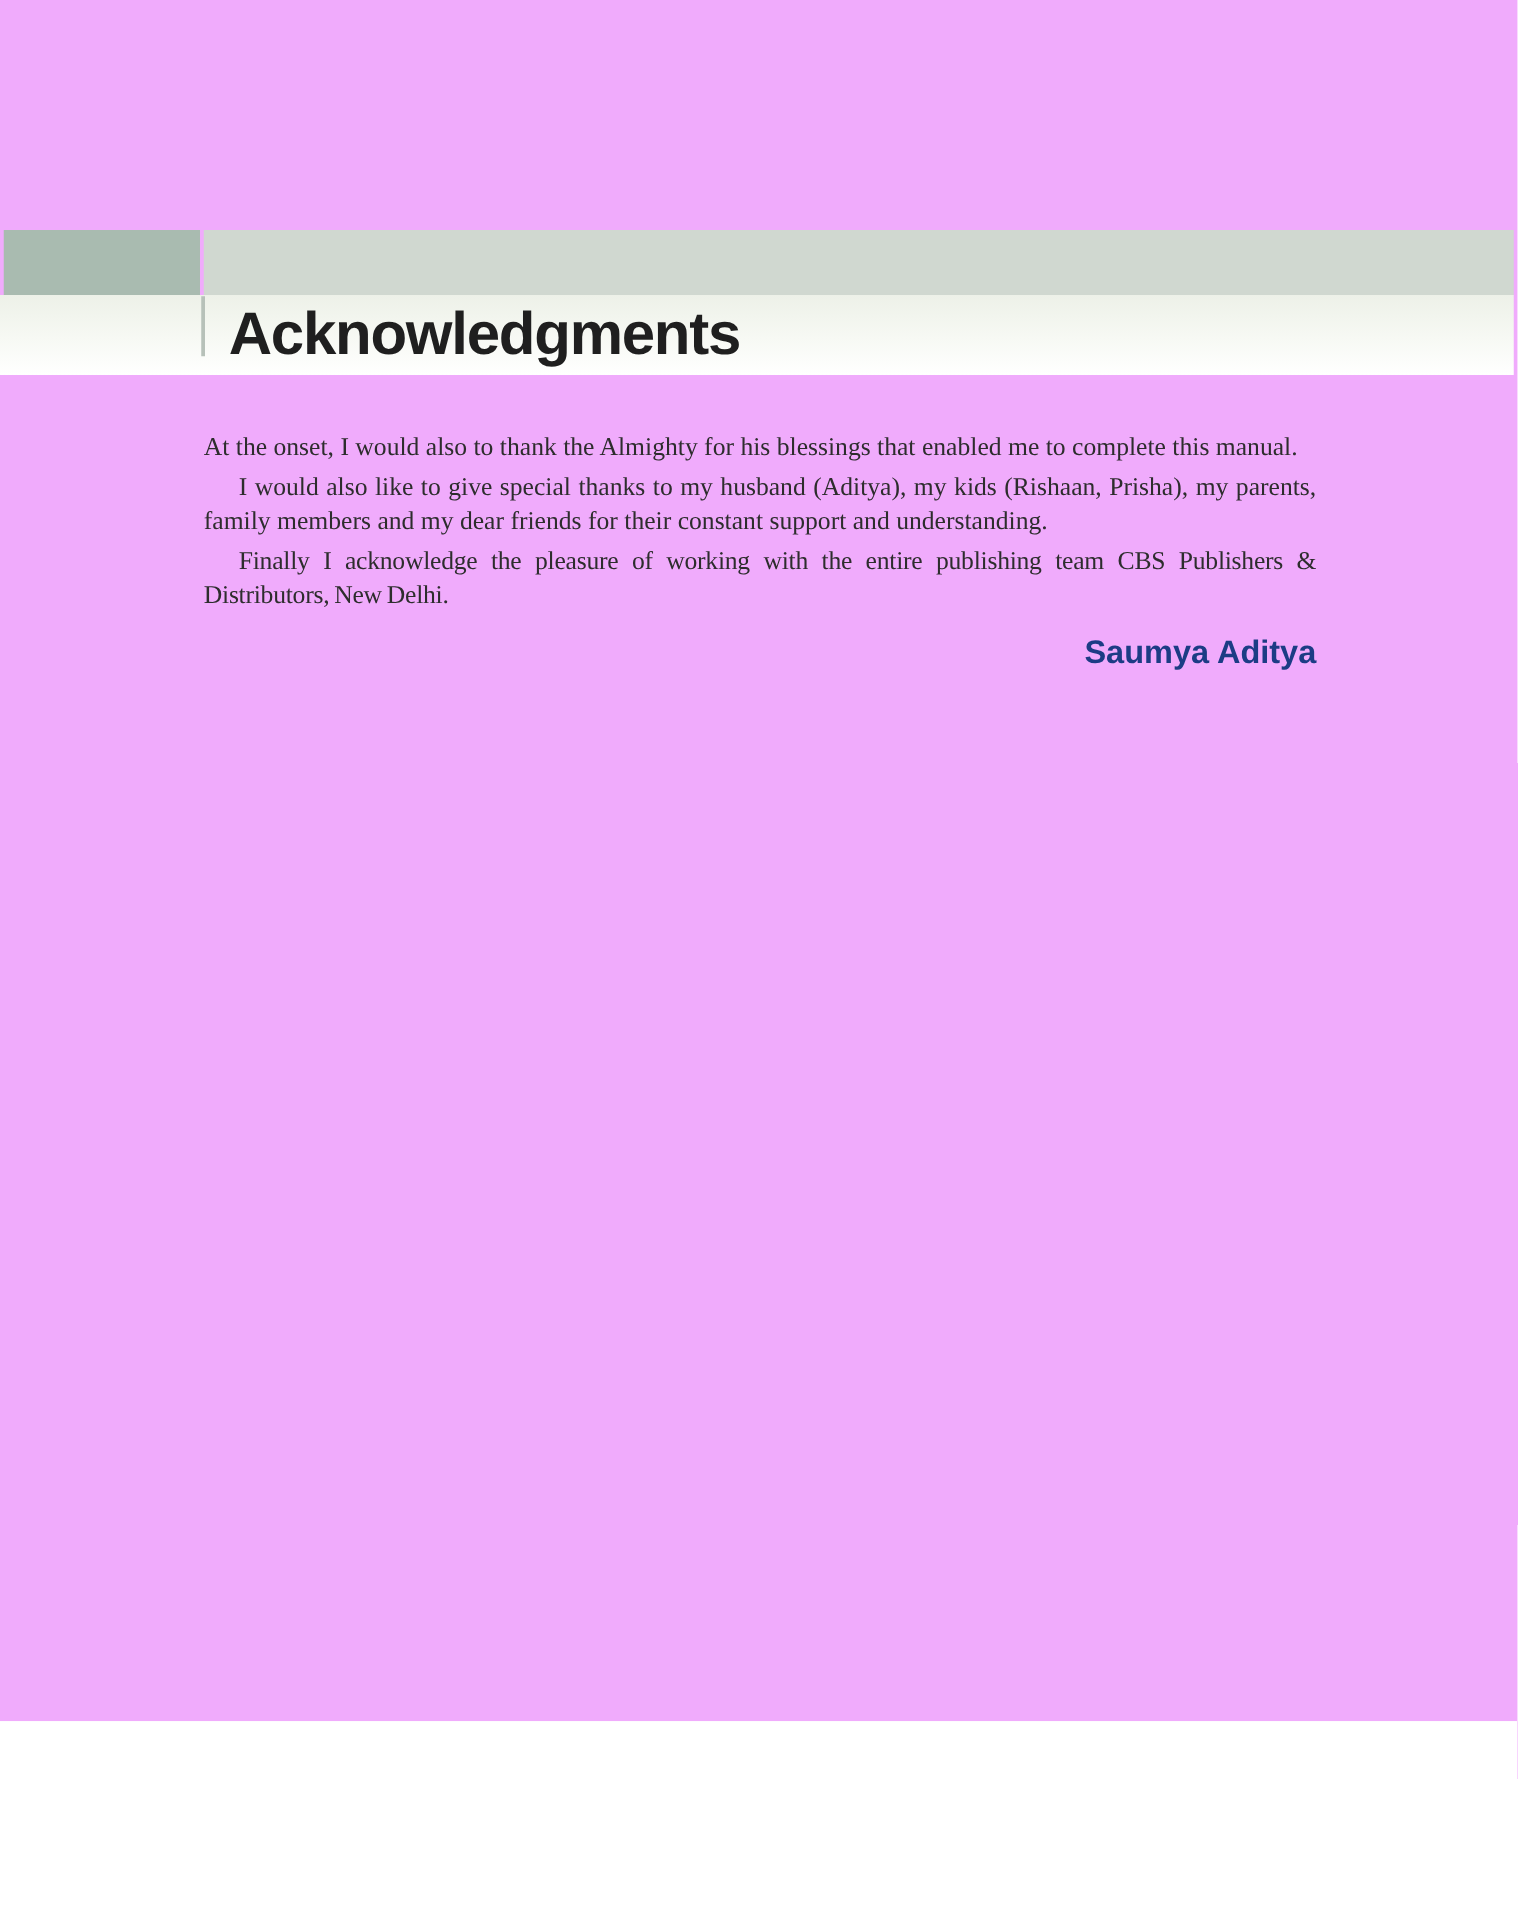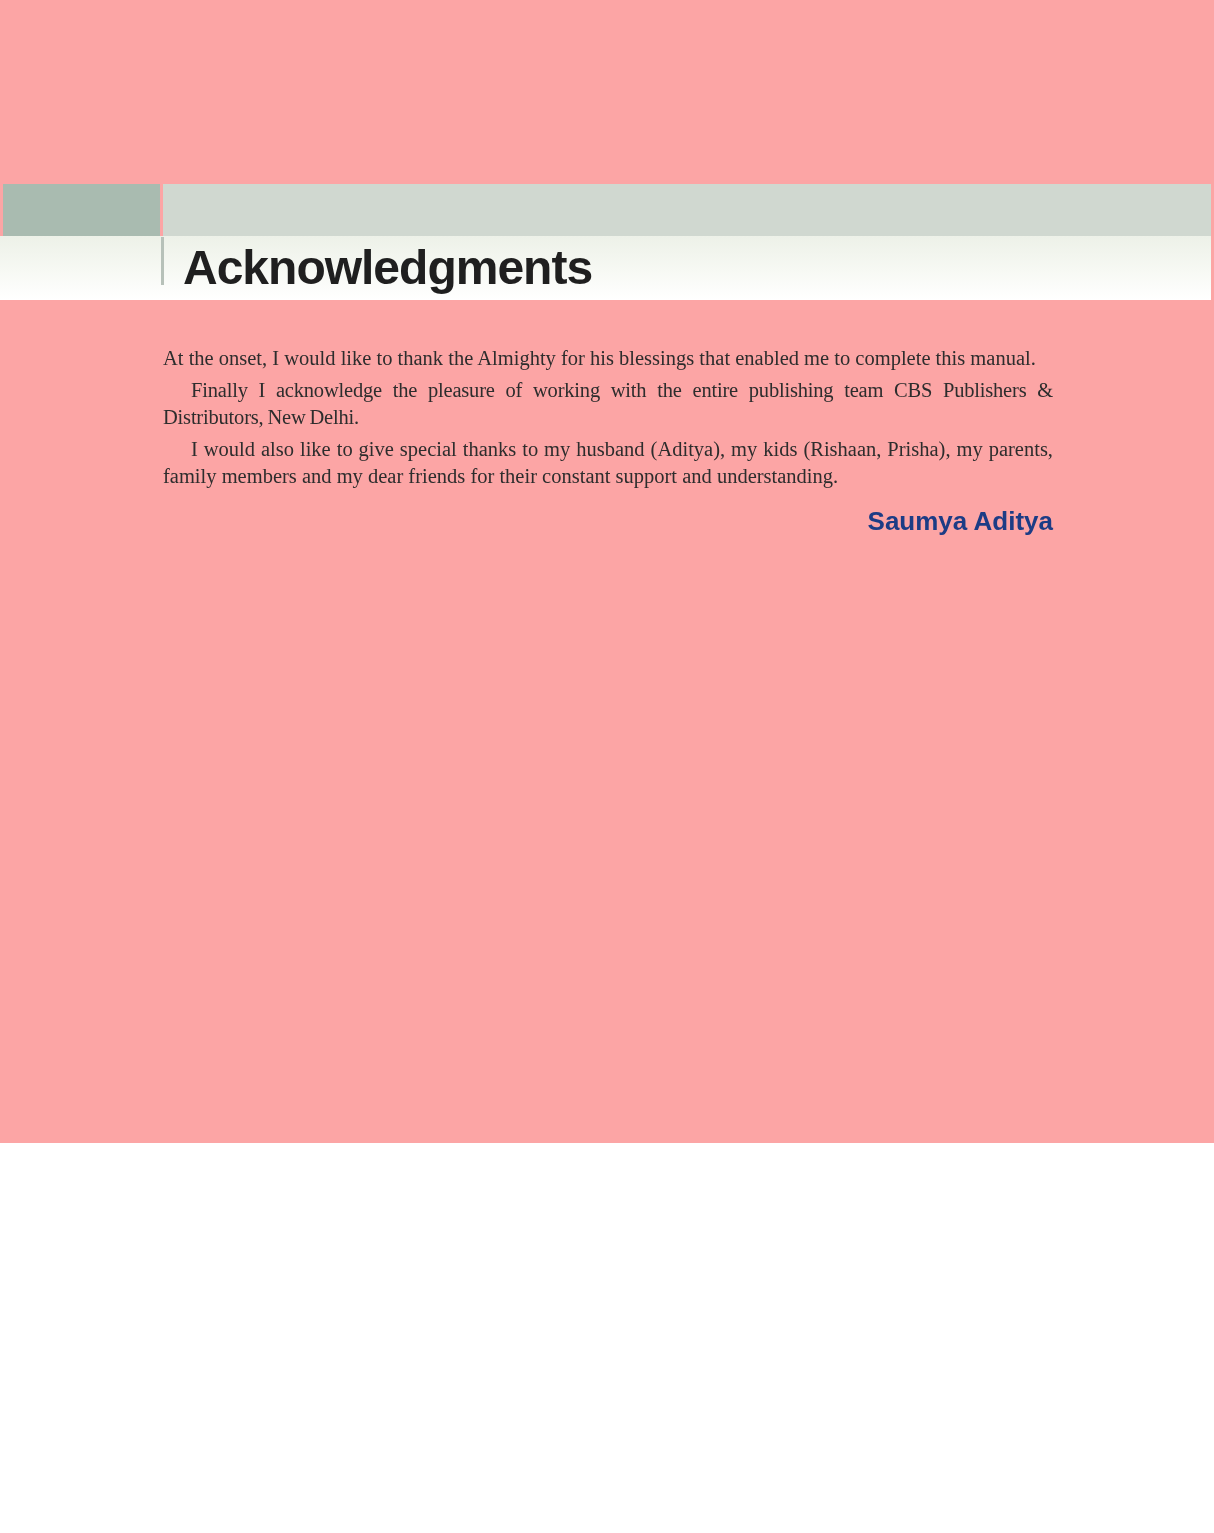--- a/index.html
+++ b/index.html
@@ -3,22 +3,22 @@
 <meta charset="utf-8">
 <style>
   html, body {
     margin: 0;
     padding: 0;
     background: #ffffff;
   }
   .page {
     position: relative;
     width: 1214px;
-    height: 1143px;
-    background: #fca5a5;
+    height: 1377px;
+    background: #f0abfc;
     overflow: hidden;
     font-family: "Liberation Serif", serif;
   }
 
   
   .band-dark {
     position: absolute;
     left: 3px;
     top: 184px;
     width: 157px;
@@ -99,19 +99,19 @@
 
   <header>
     <div class="band-dark"></div>
     <div class="band-light"></div>
     <div class="header-gradient"></div>
     <div class="title-divider"></div>
     <h1 class="page-title">Acknowledgments</h1>
   </header>
 
   <main class="body-text">
-    <p>At the onset, I would like to thank the Almighty for his blessings that enabled me to complete this manual.</p>
+    <p>At the onset, I would also to thank the Almighty for his blessings that enabled me to complete this manual.</p>
+    <p class="indent">I would also like to give special thanks to my husband (Aditya), my kids (Rishaan, Prisha), my parents, family  members and my dear friends for their constant support and understanding.</p>
     <p class="indent tight">Finally I acknowledge the pleasure of working with the entire publishing team CBS  Publishers &amp; Distributors, New Delhi.</p>
-    <p class="indent">I would also like to give special thanks to my husband (Aditya), my kids (Rishaan, Prisha), my parents, family  members and my dear friends for their constant support and understanding.</p>
     <div class="signature">Saumya Aditya</div>
   </main>
 
 </div>
 
 </body></html>

